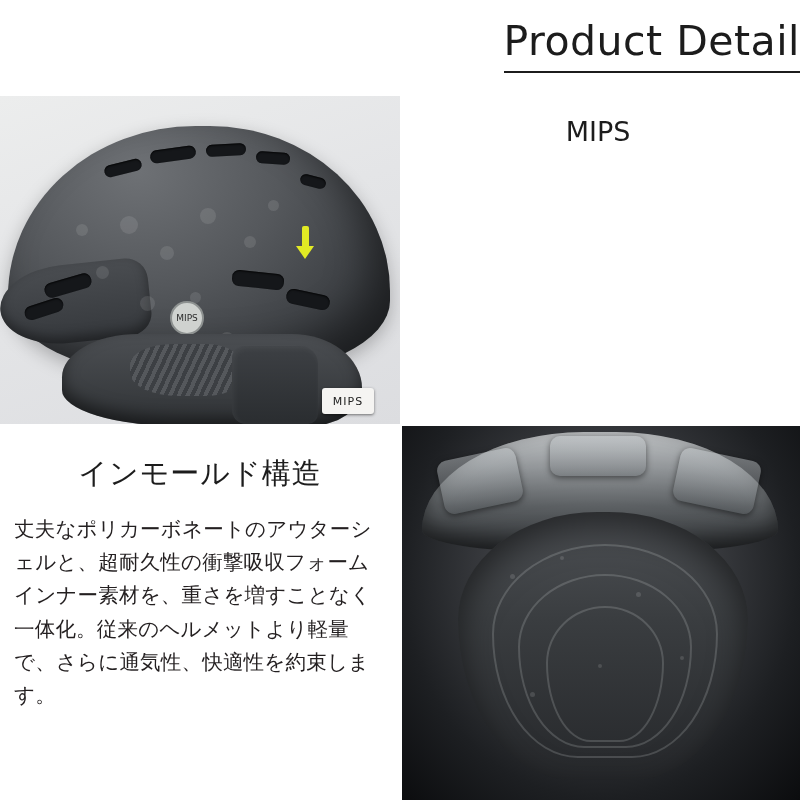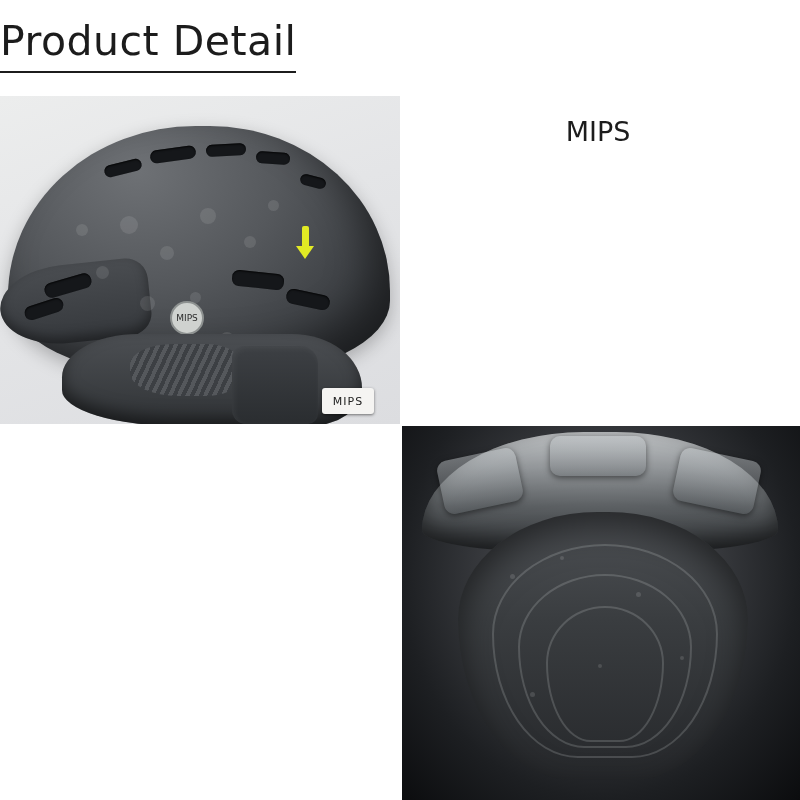--- a/index.html
+++ b/index.html
@@ -24,21 +24,21 @@
 
   
   .title-wrap {
     position: absolute;
     top: 0;
     left: 0;
     width: 800px;
     height: 92px;
     display: flex;
     align-items: center;
-    justify-content: flex-start;
+    justify-content: flex-end;
   }
   .title {
     font-size: 41px;
     letter-spacing: 0.5px;
     color: #1c1c1c;
     font-weight: 400;
     padding-bottom: 6px;
     border-bottom: 2px solid #1c1c1c;
     line-height: 1.1;
     font-family: "DejaVu Sans", sans-serif;
@@ -342,20 +342,24 @@
         <div class="helmet-pad"></div>
         <div class="helmet-strap"></div>
         <div class="mips-chip">MIPS</div>
       </div>
     </div>
 
     <div class="cell cell-text-top">
       <div class="heading-en">MIPS</div>
     </div>
 
+    <div class="cell cell-text-bottom">
+      <div class="heading-jp">インモールド構造</div>
+      <div class="body-jp-2">丈夫なポリカーボネートのアウターシェルと、超耐久性の衝撃吸収フォームインナー素材を、重さを増すことなく一体化。従来のヘルメットより軽量で、さらに通気性、快適性を約束します。</div>
+    </div>
 
     <div class="cell cell-img-bottom">
       <div class="foam-scene">
         <div class="foam-rim"></div>
 
         <div class="foam-plate" style="left:40px; top:30px; width:80px; height:54px; transform:rotate(-12deg);"></div>
         <div class="foam-plate" style="left:276px; top:30px; width:82px; height:54px; transform:rotate(12deg);"></div>
         <div class="foam-plate" style="left:150px; top:12px; width:96px; height:40px;"></div>
 
         <div class="foam-body"></div>

